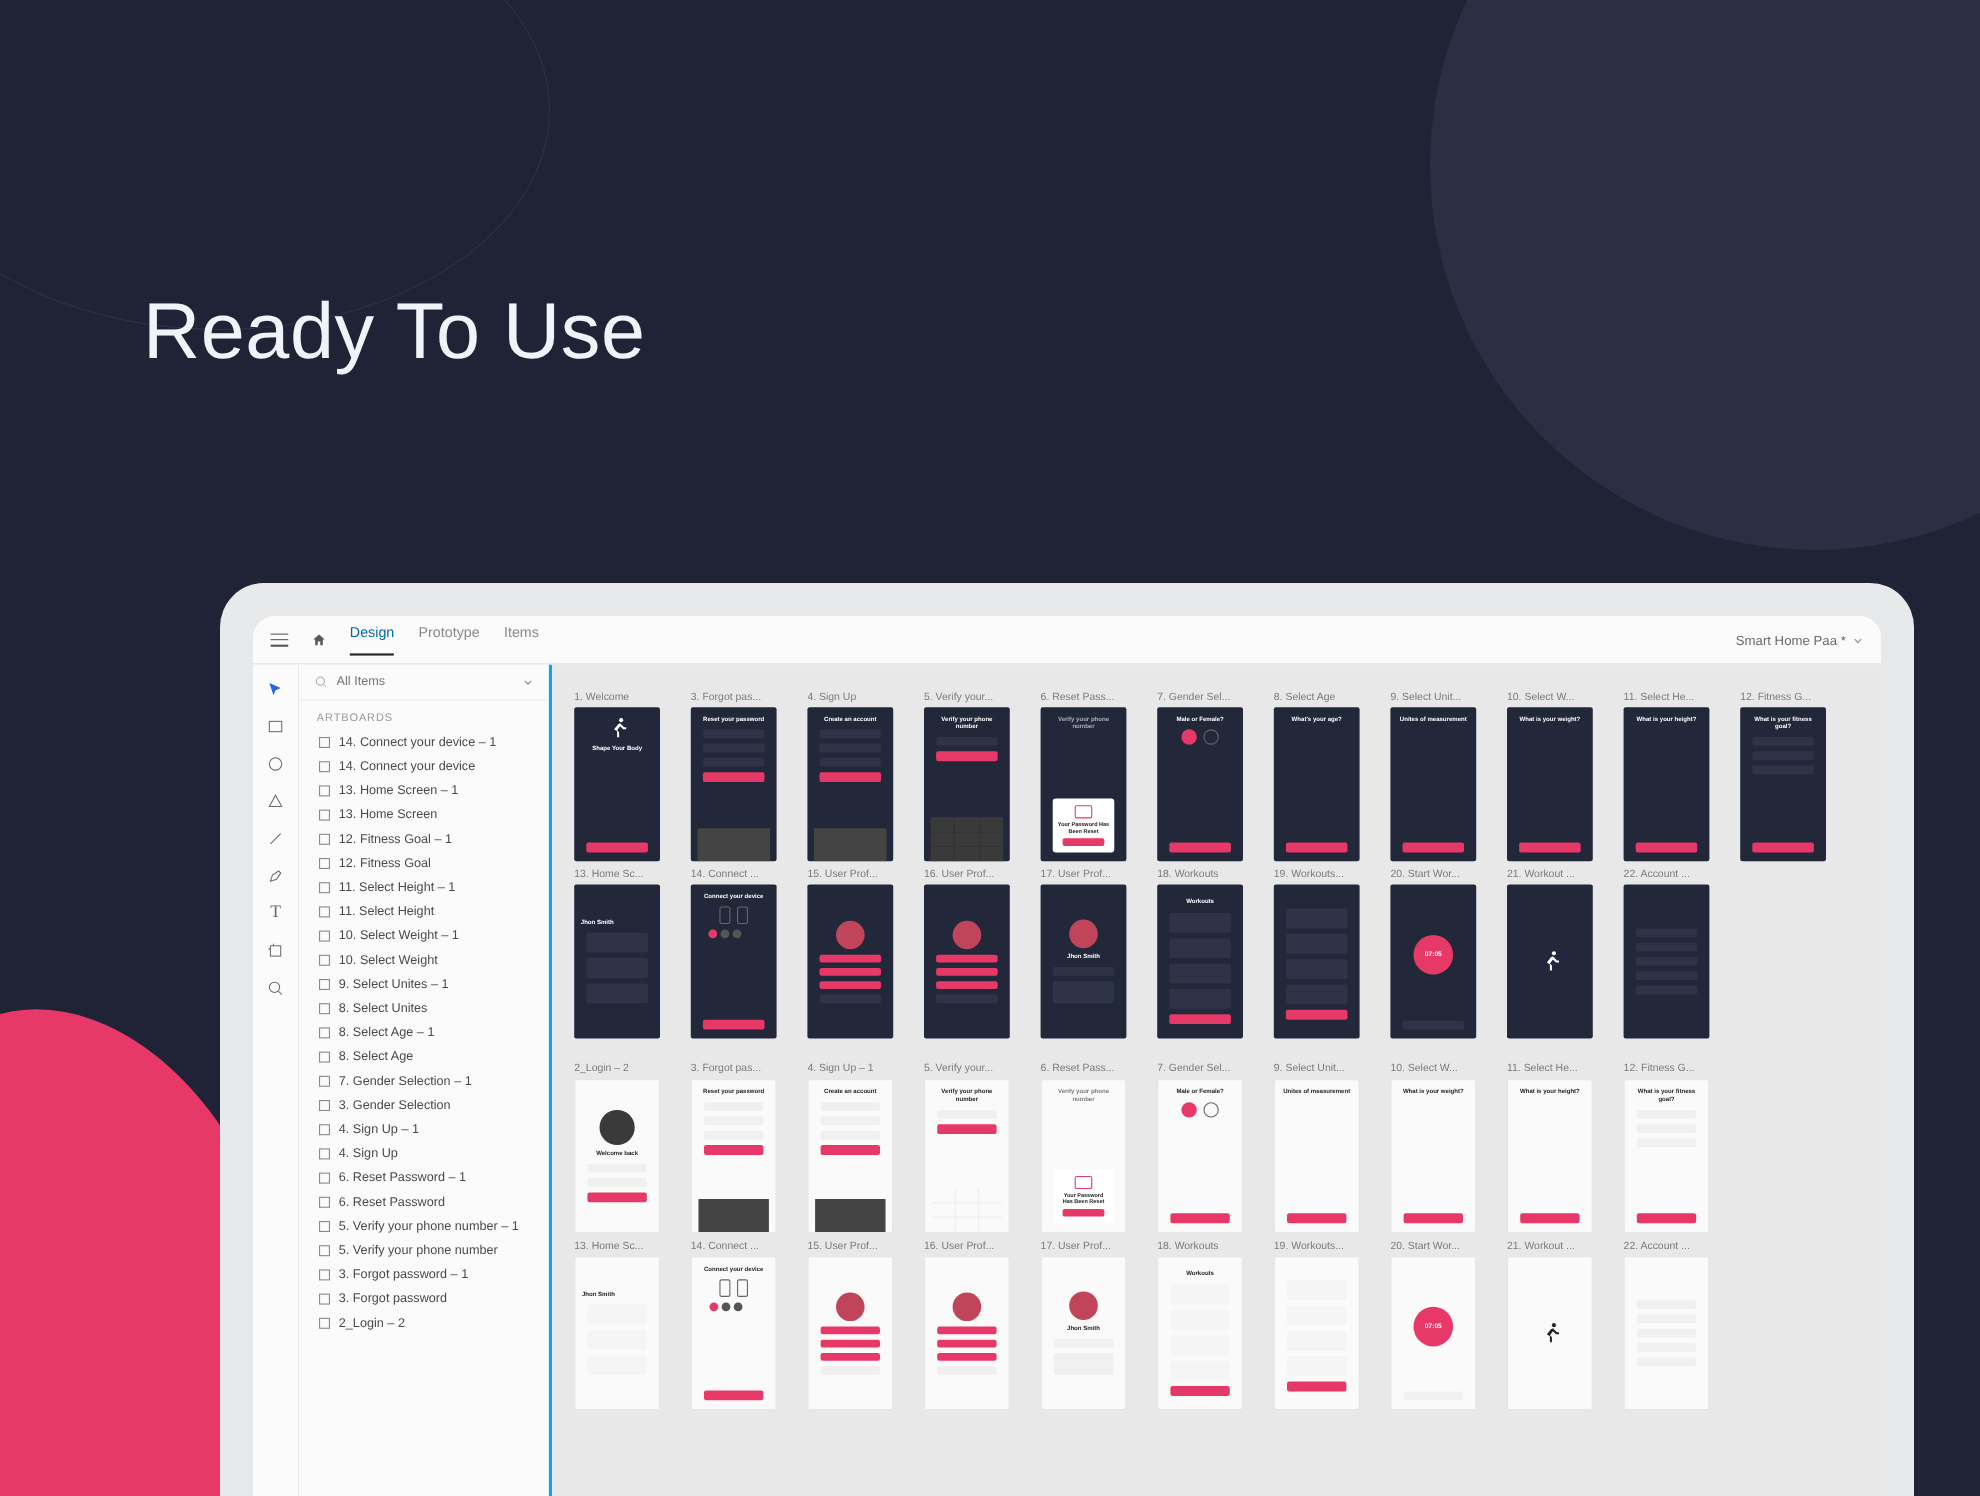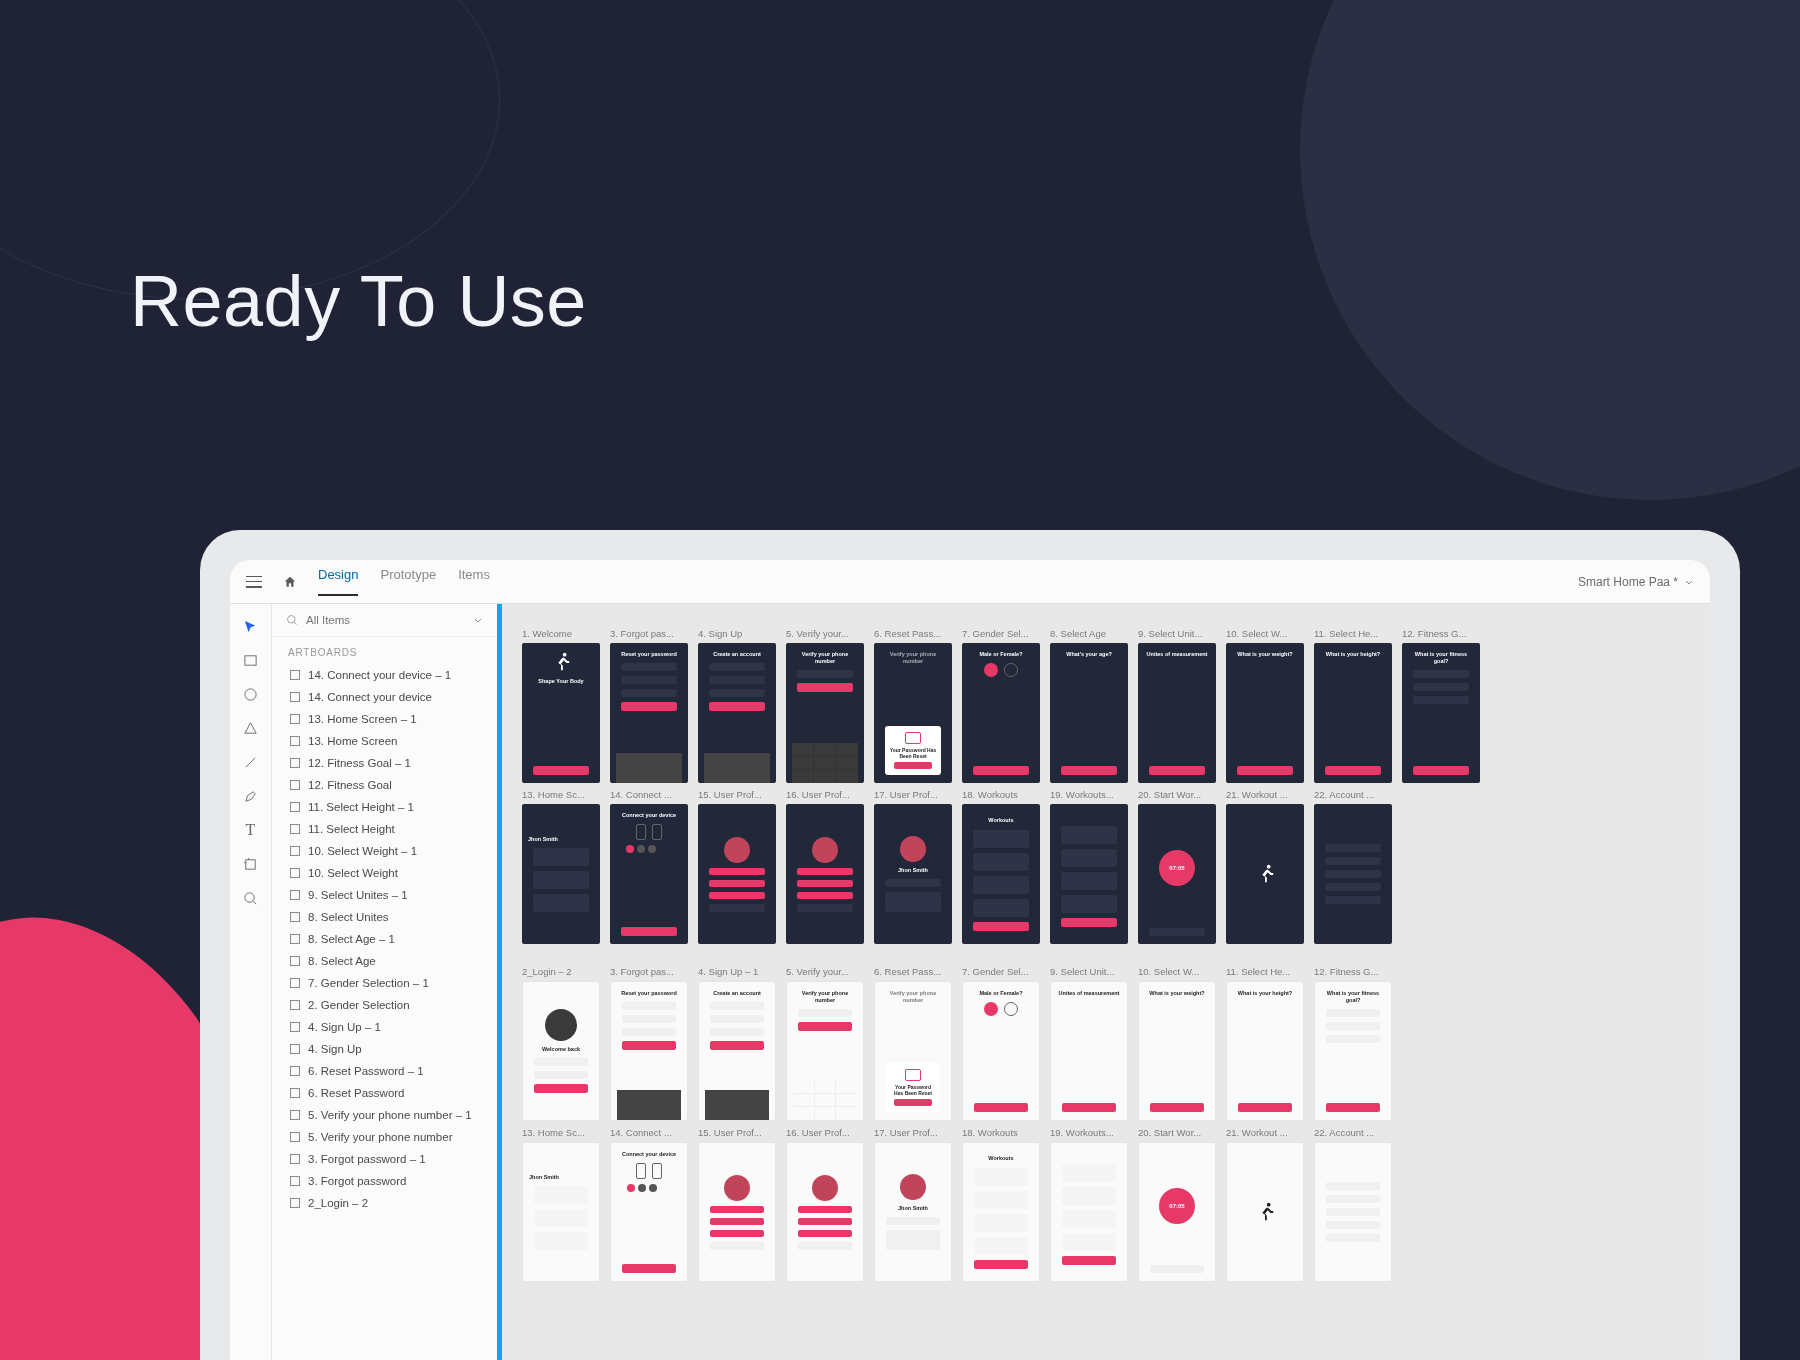--- a/index.html
+++ b/index.html
@@ -15,33 +15,33 @@
 .hamburger span { height:1.5px; background:#5a5a5a; }
 .home-ico { width:16px; height:14px; cursor:pointer; }
 .tabs { display:flex; gap:22px; font-size:13px; color:#8a8a8a; }
 .tab { cursor:pointer; padding-bottom:12px; }
 .tab.active { color:#0369a1; border-bottom:2px solid #2a2a2a; }
 .doc-title { margin-left:auto; font-size:12px; color:#6a6a6a; display:flex; align-items:center; gap:6px; }
 .main { flex:1; display:flex; overflow:hidden; }
 .toolrail { width:42px; background:#fbfbfb; border-right:1px solid #e6e6e6; display:flex; flex-direction:column; align-items:center; padding-top:14px; gap:18px; }
 .tool { width:16px; height:16px; cursor:pointer; display:flex; align-items:center; justify-content:center; color:#6a6a6a; font-size:14px; }
 .tool svg { width:15px; height:15px; }
-.layers { width:230px; background:#fbfbfb; border-right:5px solid #0ea5e9; display:flex; flex-direction:column; font-size:11.5px; color:#4a4a4a; overflow:hidden; }
+.layers { width:230px; background:#fbfbfb; border-right:3px solid #0ea5e9; display:flex; flex-direction:column; font-size:11.5px; color:#4a4a4a; overflow:hidden; }
 .search-row { padding:10px 14px; display:flex; align-items:center; gap:8px; border-bottom:1px solid #eee; }
 .search-row input { border:none; background:transparent; outline:none; font-size:11.5px; flex:1; color:#6a6a6a; }
 .srch-ico { width:12px; height:12px; color:#8a8a8a; }
 .chev { margin-left:auto; width:10px; color:#8a8a8a; }
 .section-h { padding:10px 16px 6px; font-size:10px; letter-spacing:0.8px; color:#9a9a9a; font-weight:500; }
 .layer-list { flex:1; overflow-y:auto; }
 .layer-item { padding:5px 16px 5px 18px; display:flex; align-items:center; gap:8px; cursor:pointer; }
 .ab-ico { width:10px; height:10px; border:1px solid #8a8a8a; flex-shrink:0; }
 .canvas { flex:1; background:#e8e8e8; padding:24px 20px; overflow:auto; }
 .canvas-rows { display:flex; flex-direction:column; gap:22px; }
 .row-group { display:flex; flex-direction:column; gap:6px; }
-.art-row { display:flex; gap:10px; }
+.art-row { display:flex; gap:28px; }
 .art-item { display:flex; flex-direction:column; gap:4px; width:78px; }
 .art-label { font-size:9.5px; color:#7a7a7a; white-space:nowrap; overflow:hidden; text-overflow:ellipsis; }
 .art-thumb { width:78px; height:140px; background:#22273a; border-radius:2px; display:flex; flex-direction:column; align-items:center; justify-content:center; padding:8px 6px; gap:5px; position:relative; overflow:hidden; }
 .art-thumb.light { background:#fafafa; border:1px solid #e5e5e5; }
 .thumb-title { font-size:5.5px; color:#fff; font-weight:600; text-align:center; line-height:1.3; }
 .light .thumb-title { color:#222; }
 .thumb-btn { width:85%; height:9px; background:#e63968; border-radius:2px; }
 .thumb-input { width:85%; height:8px; background:#2e3348; border-radius:2px; }
 .light .thumb-input { background:#f0f0f0; }
 .thumb-card { width:85%; height:18px; background:#2e3348; border-radius:2px; }
@@ -200,21 +200,21 @@
             <div class="layer-item">
               <div class="ab-ico"></div>
               <span>8. Select Age</span>
             </div>
             <div class="layer-item">
               <div class="ab-ico"></div>
               <span>7. Gender Selection – 1</span>
             </div>
             <div class="layer-item">
               <div class="ab-ico"></div>
-              <span>2. Gender Selection</span>
+              <span>3. Gender Selection</span>
             </div>
             <div class="layer-item">
               <div class="ab-ico"></div>
               <span>4. Sign Up – 1</span>
             </div>
             <div class="layer-item">
               <div class="ab-ico"></div>
               <span>4. Sign Up</span>
             </div>
             <div class="layer-item">

